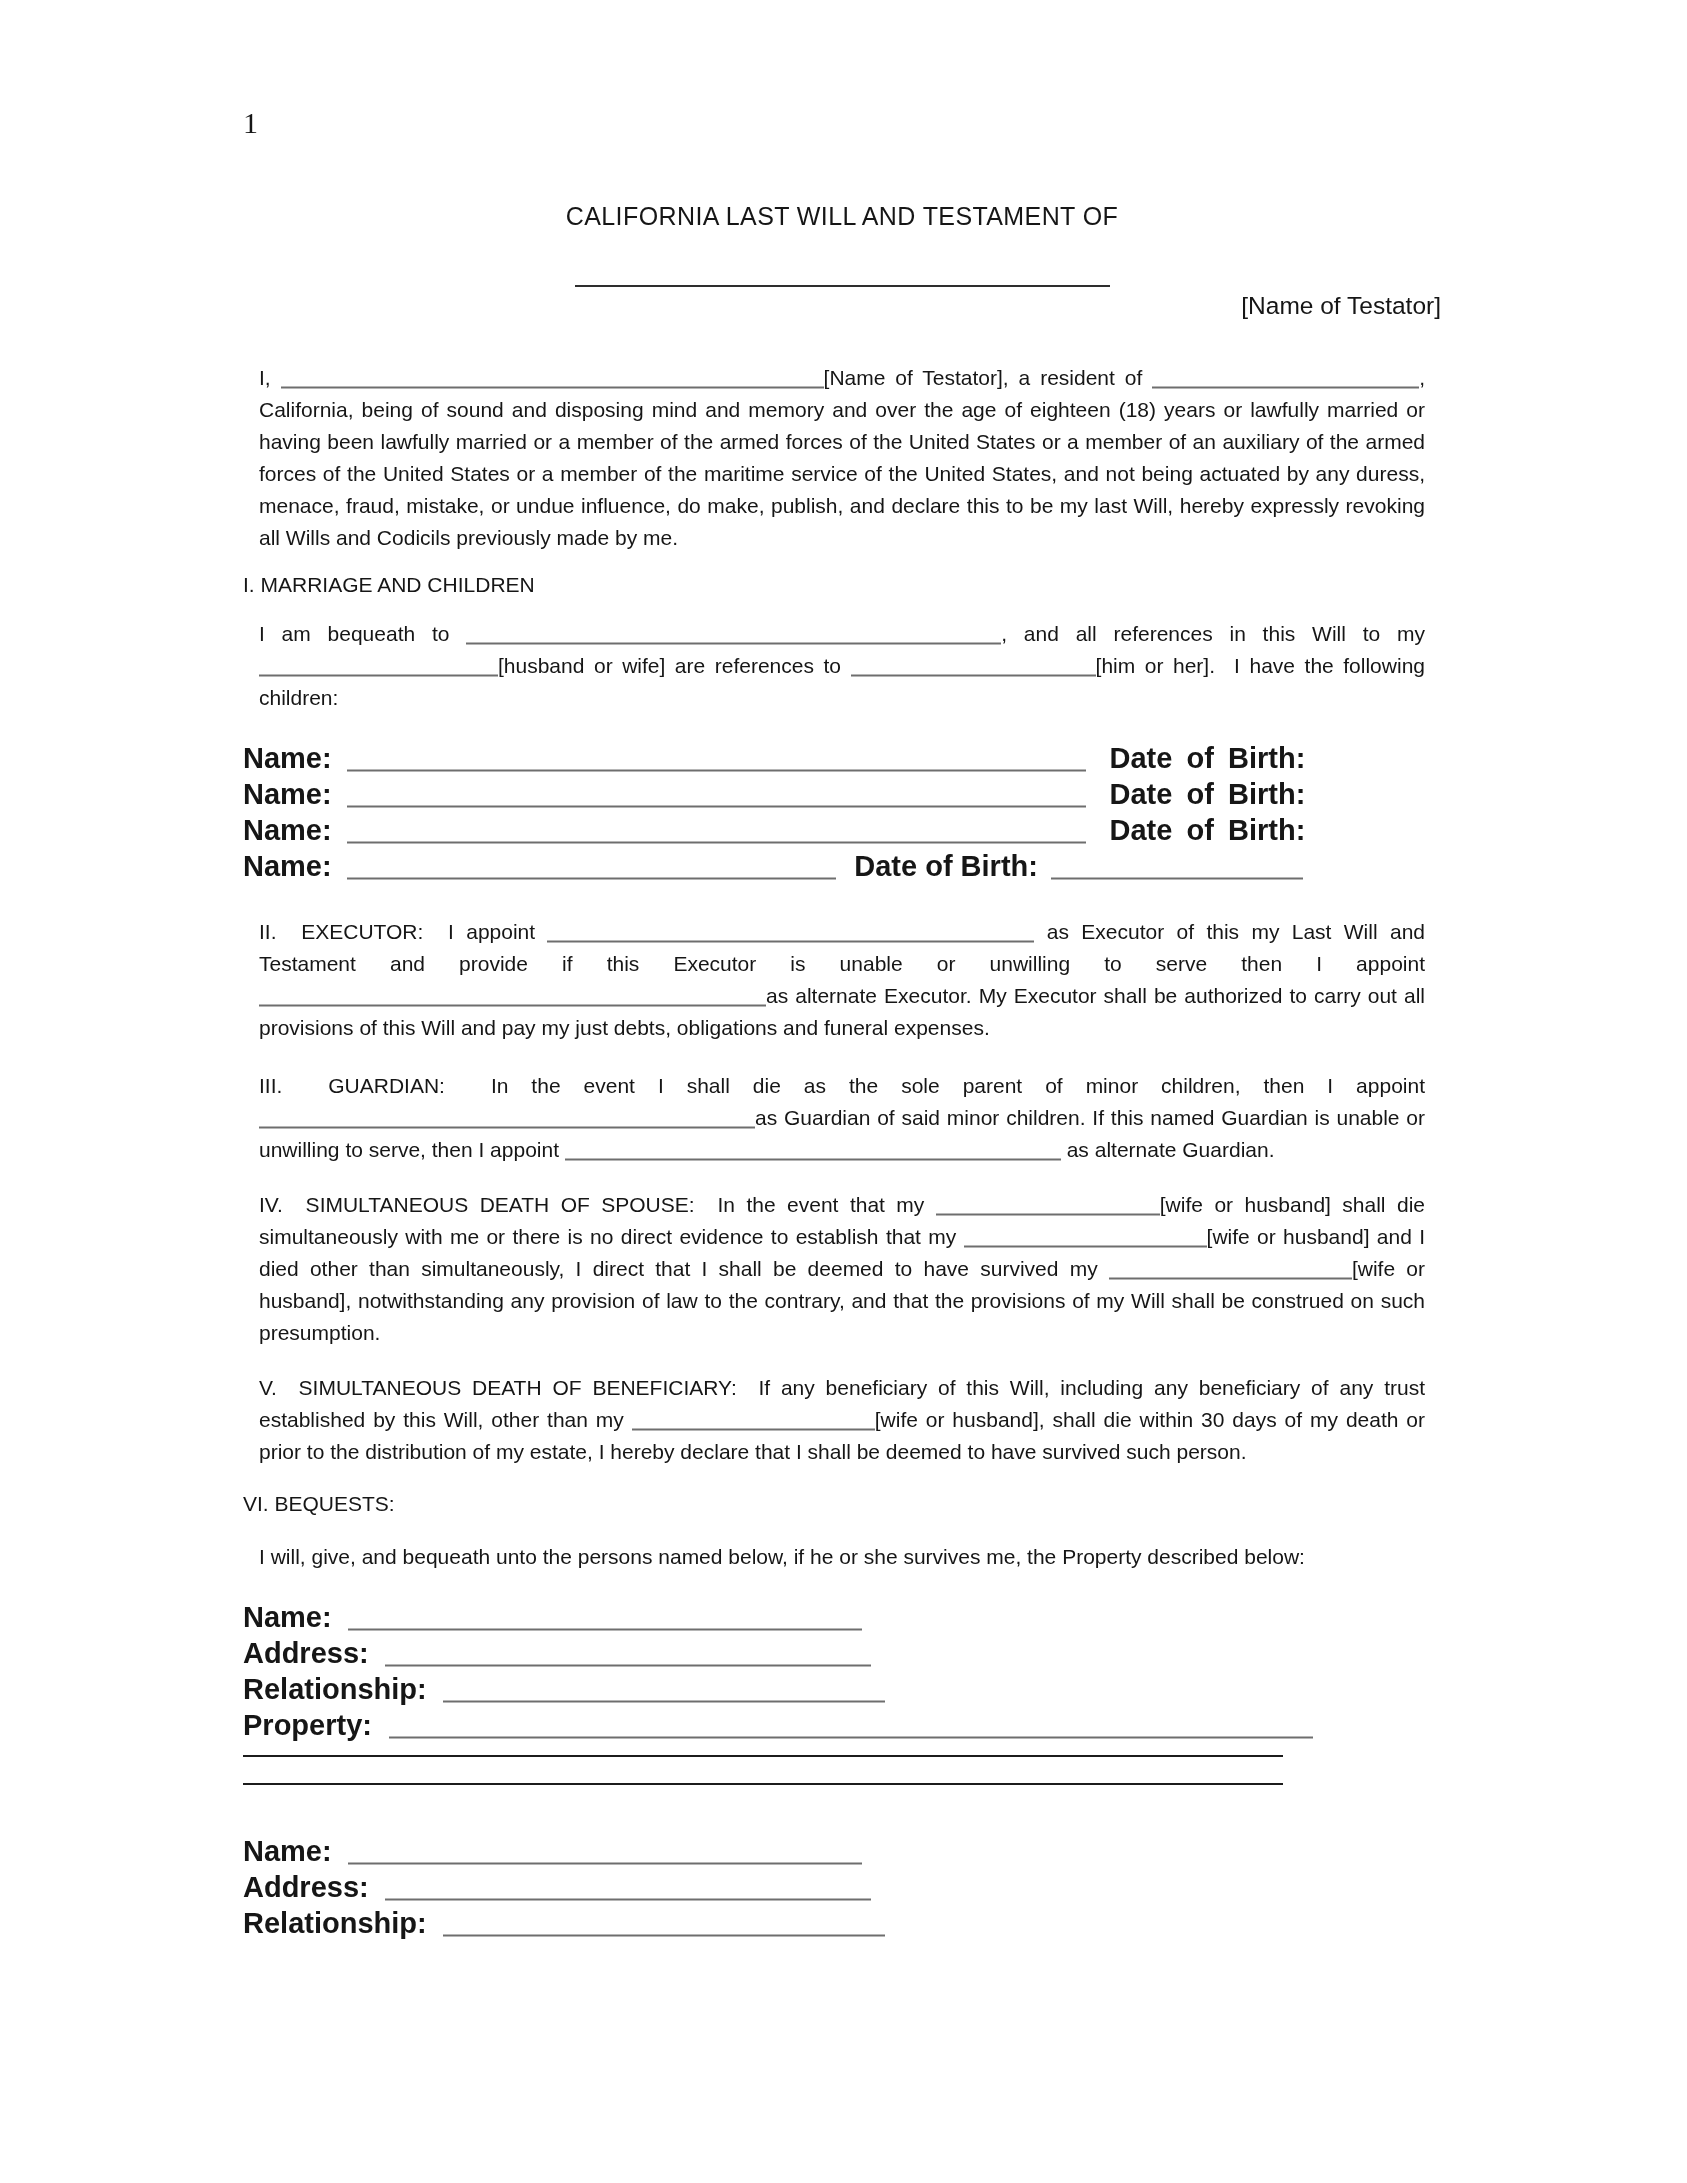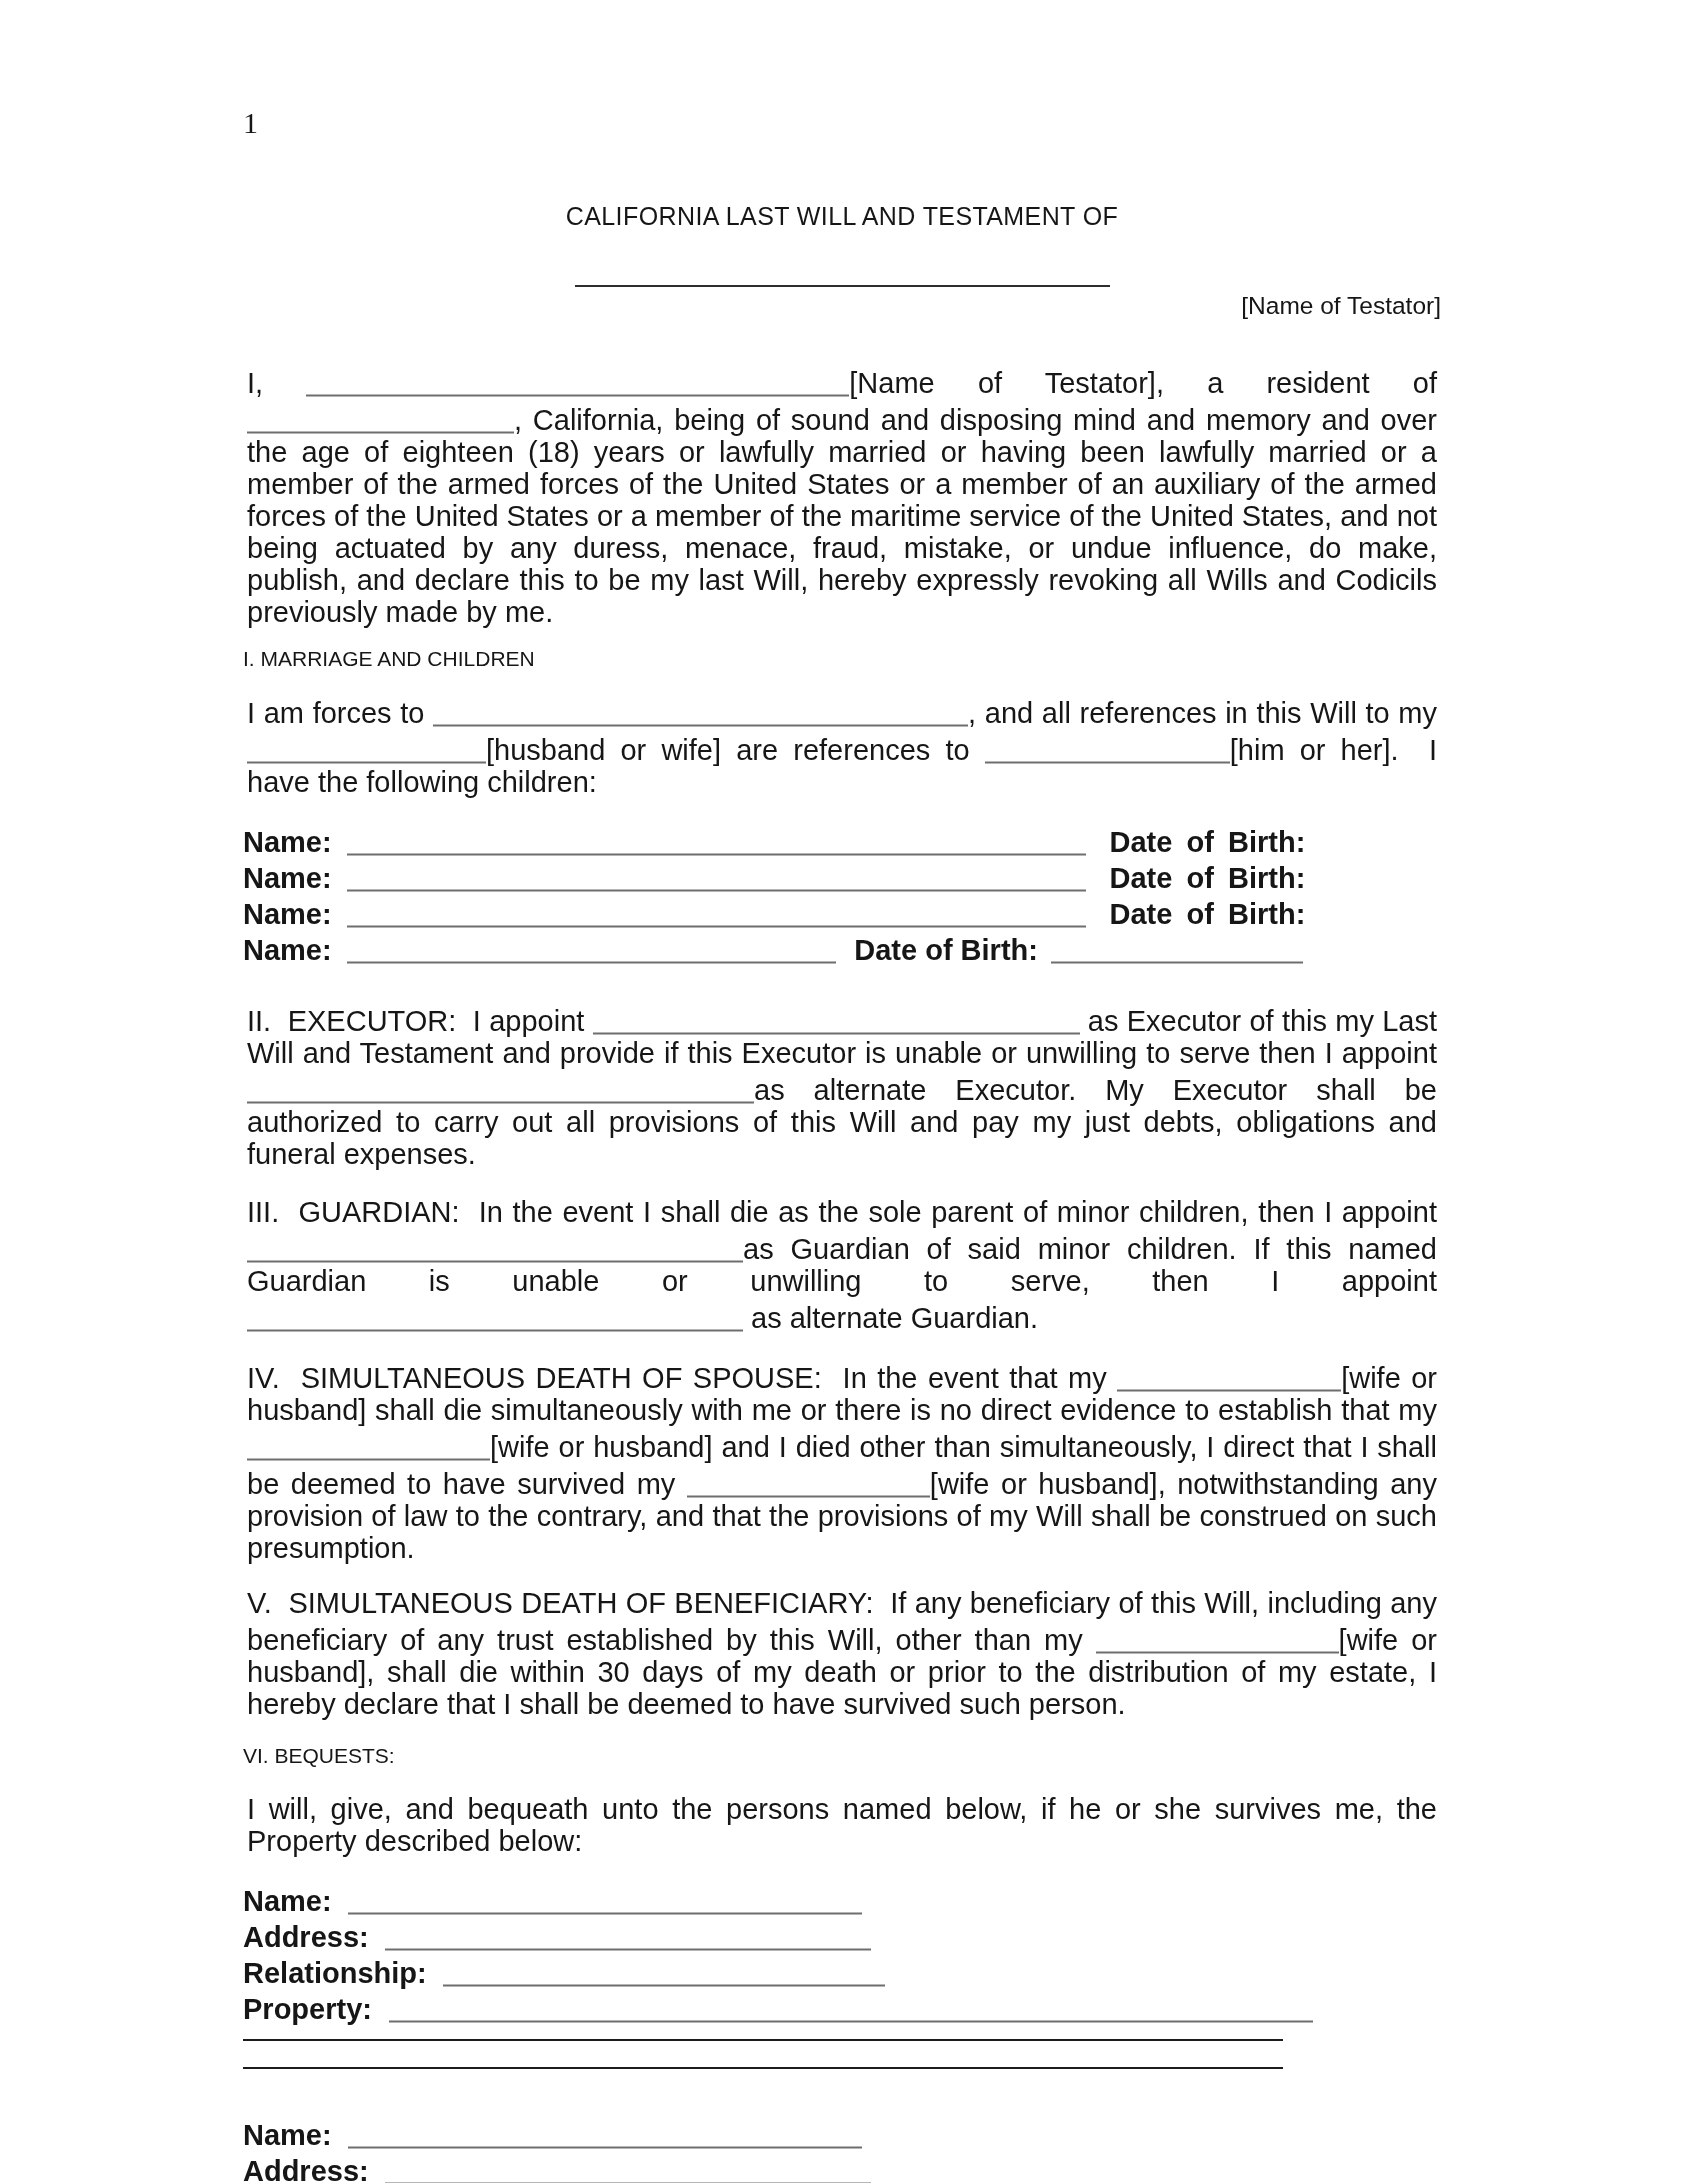--- a/index.html
+++ b/index.html
@@ -26,21 +26,21 @@
     text-align:center;
     letter-spacing:0.4px;
   }
   .testator-block{margin-top:51px;text-align:center;}
   .testator-line{
     width:535px;margin:0 auto;height:0;
     border-bottom:2.6px solid #2e2e2e;
   }
   .testator-caption{margin:1.7px 0 0 0;font-size:24.5px;line-height:33px;text-align:right;}
   p.para{
-    margin:4px;font-size:29px;line-height:32px;
+    margin:16px;font-size:21px;line-height:32px;
     text-align:justify;
   }
   .seg{white-space:pre-wrap;}
   .blank{
     display:inline-block;
     height:1em;
     border-bottom:2.6px solid #6e6e6e;
     transform:translateY(3.5px);
   }
   .row{
@@ -70,21 +70,21 @@
     <p class="testator-caption">[Name of Testator]</p>
   </div>
 
   <p class="para" style="margin-top:40px">
     <span class="seg">I, </span><span class="blank" style="width:543px"></span><span class="seg">[Name of Testator], a resident of </span><span class="blank" style="width: 267px;"></span><span class="seg">, California, being of sound and disposing mind and memory and over the age of eighteen (18) years or lawfully married or having been lawfully married or a member of the armed forces of the United States or a member of an auxiliary of the armed forces of the United States or a member of the maritime service of the United States, and not being actuated by any duress, menace, fraud, mistake, or undue influence, do make, publish, and declare this to be my last Will, hereby expressly revoking all Wills and Codicils previously made by me.</span>
   </p>
 
   <h2 class="para" style="margin-top:19px;font-weight:400">I.  MARRIAGE AND CHILDREN</h2>
 
   <p class="para" style="margin-top:21px">
-    <span class="seg">I am forces to </span><span class="blank" style="width:535px"></span><span class="seg">, and all references in this Will to my </span><span class="blank" style="width:239px"></span><span class="seg">[husband or wife] are references to </span><span class="blank" style="width:245px"></span><span class="seg">[him or her].  I have the following children:</span>
+    <span class="seg">I am bequeath to </span><span class="blank" style="width:535px"></span><span class="seg">, and all references in this Will to my </span><span class="blank" style="width:239px"></span><span class="seg">[husband or wife] are references to </span><span class="blank" style="width:245px"></span><span class="seg">[him or her].  I have the following children:</span>
   </p>
 
   <div style="margin-top:23px">
     <div class="row">
       <span class="lbl">Name:</span>
       <span class="blank" style="width:739px;margin-left:7px"></span>
       <span class="dob-wide">Date of Birth:</span>
     </div>
     <div class="row">
       <span class="lbl">Name:</span>

